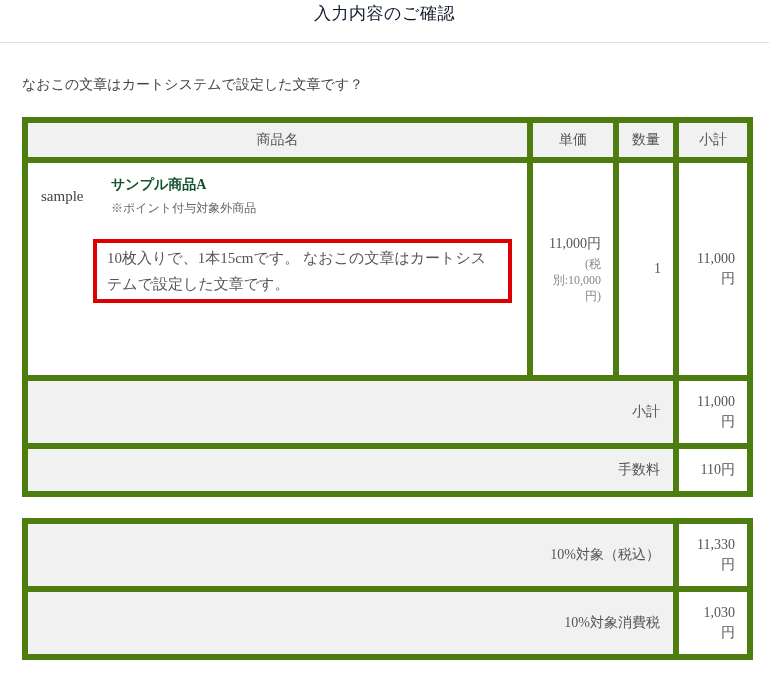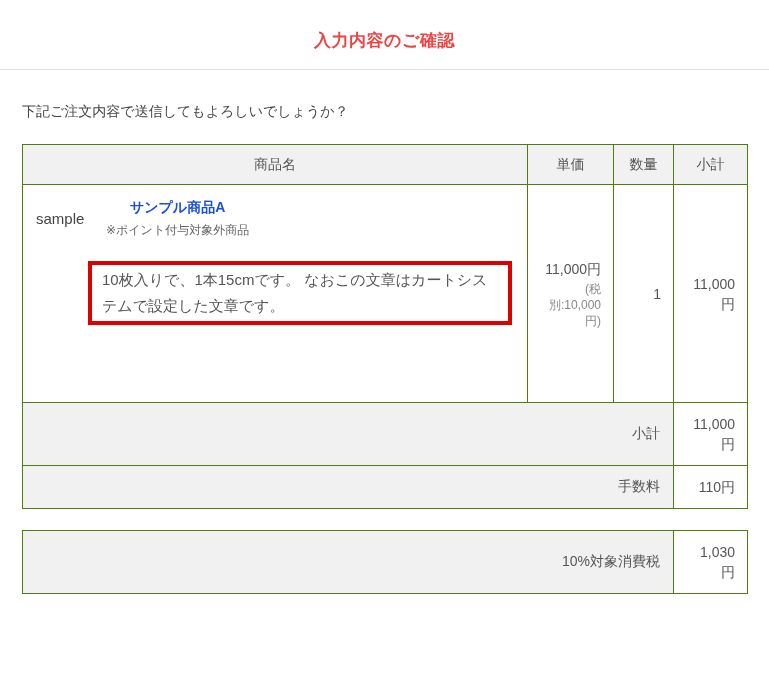--- a/index.html
+++ b/index.html
@@ -6,25 +6,25 @@
   html, body {
     width: 769px; height: 696px;
     background: #ffffff;
     font-family: "Liberation Sans", "DejaVu Sans", sans-serif;
     color: #555555;
     overflow: hidden;
   }
   .page { width: 769px; height: 696px; }
 
   .page-title {
-    padding-top: 29px;
+    padding-top: 2px;
     text-align: center;
     font-size: 17px;
-    font-weight: bold;
-    color: #ef4444;
+    font-weight: normal;
+    color: #0f172a;
     letter-spacing: 0.5px;
   }
   .title-divider {
     border: none;
     border-top: 1px solid #dddddd;
     margin-top: 17px;
   }
   .content { padding: 0 22px; }
   .intro {
     margin-top: 31px;
@@ -35,21 +35,22 @@
 
   table.order {
     margin-top: 22px;
     border-collapse: collapse;
     table-layout: fixed;
     width: 725px;
     font-size: 14px;
     color: #555555;
   }
   table.order th, table.order td {
-    border: 1px solid #4d7c0f;
+    border: 6px solid #4d7c0f;
+    font-family: Liberation Serif, serif;
   }
   table.order th {
     background: #f1f1f1;
     font-weight: normal;
     height: 40px;
     text-align: center;
     vertical-align: middle;
     color: #555555;
   }
   tr.product-row td { height: 218px; }
@@ -61,23 +62,22 @@
   .product-top { display: flex; align-items: center; }
   .product-image {
     width: 70px;
     flex-shrink: 0;
     font-size: 15px;
     color: #444444;
   }
   .product-name {
     font-size: 14px;
     font-weight: bold;
-    color: #1d4ed8;
+    color: #14532d;
     line-height: 18px;
-    text-align: center;
   }
   .product-note {
     margin-top: 6px;
     font-size: 12px;
     color: #666666;
   }
   .red-box {
     margin-left: 52px;
     margin-top: 22px;
     margin-right: 2px;
@@ -116,21 +116,21 @@
 </style>
 </head>
 <body>
 
 <div class="page">
   <h1 class="page-title">入力内容のご確認</h1>
   <hr class="title-divider">
 
   <div class="content">
     <p class="intro">
-      <span>下記ご注文内容で送信してもよろしいでしょうか？</span><br>
+      <span>なおこの文章はカートシステムで設定した文章です？</span><br>
     </p>
 
     <table class="order">
       <colgroup>
         <col style="width:505px">
           <col style="width:86px">
           <col style="width:60px">
           <col style="width:74px">
       </colgroup>
       <thead>
@@ -172,20 +172,24 @@
         </tr>
       </tbody>
     </table>
 
     <table class="order tax-table">
       <colgroup>
         <col style="width:651px">
           <col style="width:74px">
       </colgroup>
       <tbody>
+        <tr class="r-tax1">
+          <td class="label-cell">10%対象（税込）</td>
+          <td class="num">11,330円</td>
+        </tr>
         <tr class="r-tax2">
           <td class="label-cell">10%対象消費税</td>
           <td class="num">1,030円</td>
         </tr>
       </tbody>
     </table>
   </div>
 </div>
 
 </body></html>

